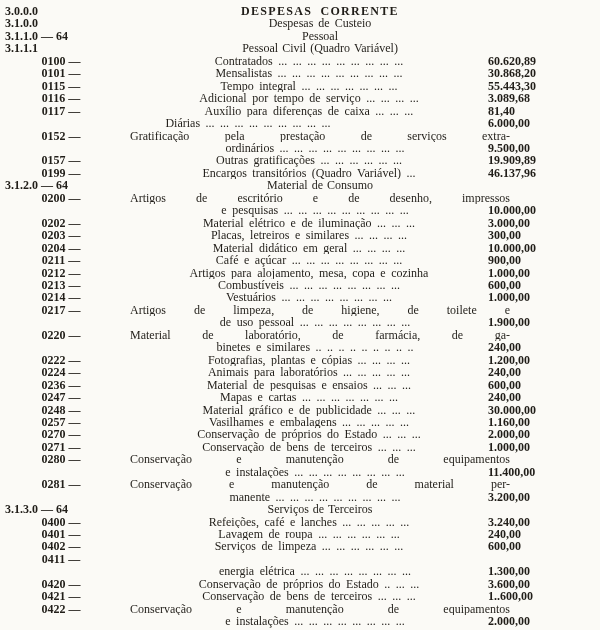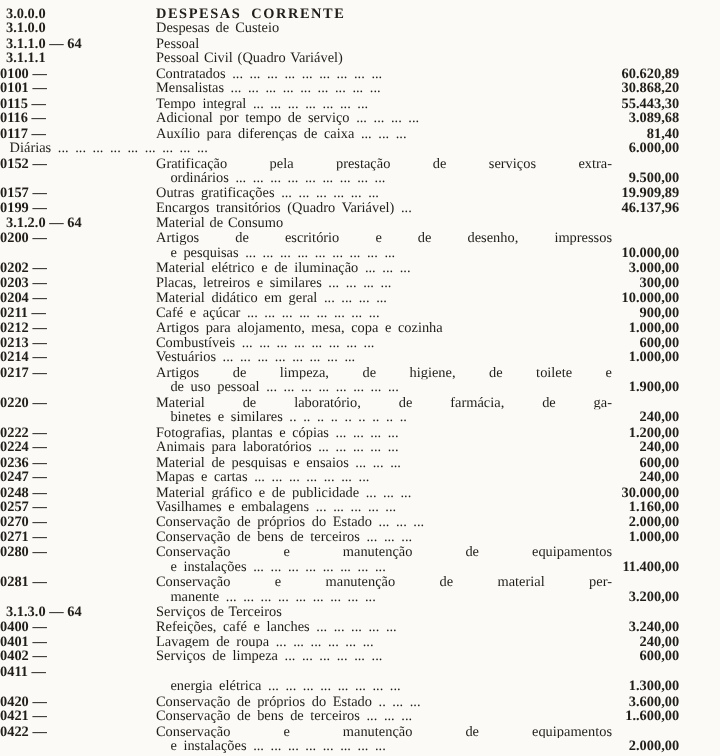--- a/index.html
+++ b/index.html
@@ -7,28 +7,28 @@
     width:600px;height:630px;overflow:hidden;
     background:#fbfaf6;
     font-family:"Liberation Serif","DejaVu Serif",serif;
     font-size:12px;line-height:12.45px;
     color:#211e19;
   }
   .doc{padding-top:5px;}
   .row{display:flex;align-items:baseline;}
   .col1{flex:none;width:122px;white-space:nowrap;font-family:Liberation Serif, serif;}
   .section .col1{width:122px;padding-left:5px;box-sizing:border-box;font-weight:bold;text-align:left;}
-  .item .col1,.item-wrap .col1{text-align:left;font-weight:bold;}
+  .item .col1,.item-wrap .col1{text-align:center;font-weight:bold;}
   .cont .col1{}
-  .desc{flex:1;padding-left:8px;white-space:nowrap;overflow:hidden;word-spacing:2.5px;}
+  .desc{flex:1;padding-left:8px;white-space:nowrap;overflow:hidden;word-spacing:2.5px;text-align:center;}
   .section .desc{word-spacing:1px;}
   .cont .desc{padding-left:20px;}
   .h1 .desc{font-weight:bold;letter-spacing:1.3px;word-spacing:4px;}
   .h2 .desc{font-weight:normal;word-spacing:2px;}
-  .val{flex:none;width:78px;margin-right:34px;text-align:right;font-weight:bold;white-space:nowrap;}
+  .val{flex:none;width:78px;margin-right:34px;text-align:left;font-weight:bold;white-space:nowrap;}
   .novalue .desc{margin-right:90px;}
   .fill .desc{white-space:normal;text-align:justify;text-align-last:justify;}
 </style>
 </head>
 <body>
 
 <div class="doc">
     <div class="row section h1 novalue">
       <span class="col1">3.0.0.0</span>
       <span class="desc">DESPESAS CORRENTE</span>

